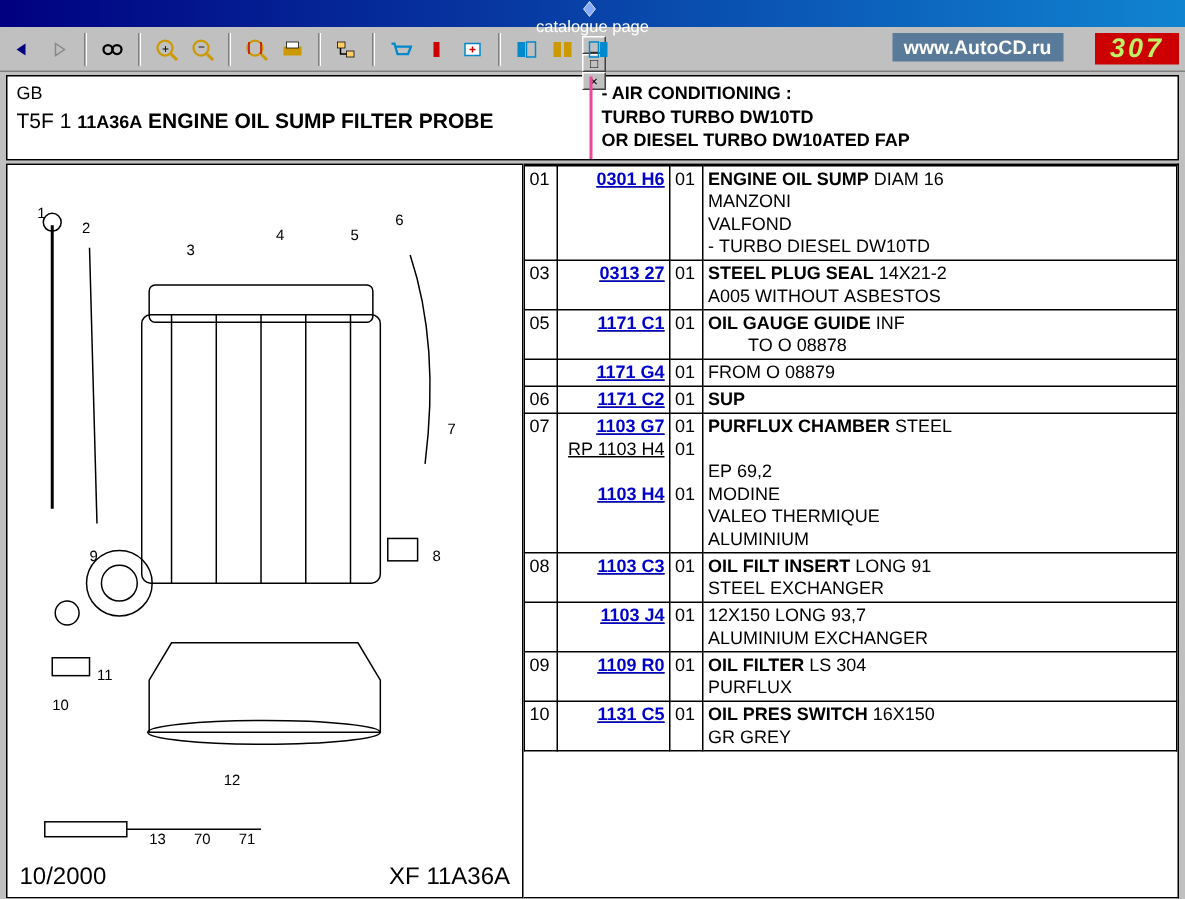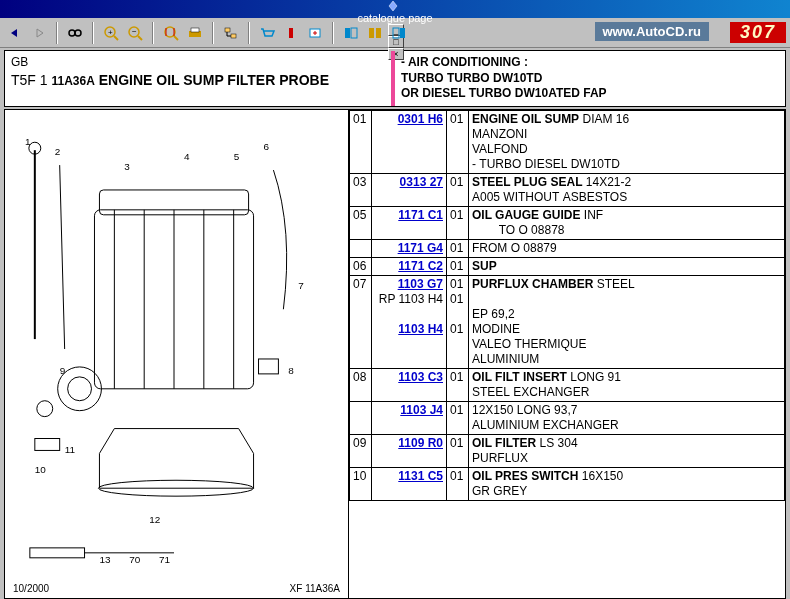--- a/index.html
+++ b/index.html
@@ -62,77 +62,77 @@
 }
 .brand-text {
   background: #5a7a9a;
   color: #fff;
   padding: 2px 8px;
   font-size: 13px;
   font-weight: bold;
 }
 .model-badge {
   background: #c00;
-  color: #fef9c3;
+  color: #bef264;
   padding: 0 10px;
   font-size: 18px;
   font-weight: bold;
   font-style: italic;
   letter-spacing: 2px;
 }
 .header-row {
   display: flex;
   background: #fff;
   border: 1px solid #000;
   margin: 2px 4px;
 }
 .header-cell {
   padding: 4px 6px;
   font-size: 12px;
   color: #000;
   line-height: 1.3;
 }
-.header-left { width: 50%; border-right: 4px solid #ec4899; }
+.header-left { width: 50%; border-right: 2px solid #ec4899; }
 .header-right { width: 50%; }
 .header-left .code { font-size: 12px; }
 .header-left .title-line { font-size: 14px; }
 .content {
   display: flex;
   margin: 0 4px;
   height: 490px;
 }
 .diagram-pane {
   width: 345px;
   background: #fff;
   border: 1px solid #000;
   position: relative;
   overflow: hidden;
 }
 .diagram-caption {
   position: absolute;
   bottom: 4px; left: 8px; right: 8px;
   display: flex; justify-content: space-between;
-  font-size: 10px; color: #000;
+  font-size: 16px; color: #000;
 }
 .parts-pane {
   flex: 1;
   background: #fff;
   border: 1px solid #000;
   border-left: none;
   overflow-y: auto;
 }
 .parts-table { width: 100%; border-collapse: collapse; font-size: 12px; }
 .parts-table td {
   border: 1px solid #000;
   padding: 1px 3px;
   vertical-align: top;
   line-height: 1.25;
 }
 .col-pos { width: 22px; text-align: left; }
-.col-ref { width: 75px; text-align: right; }
+.col-ref { width: 75px; text-align: right; text-decoration: underline; }
 .col-qty { width: 22px; }
 .col-desc { }
 .ref-link { color: #0000cc; text-decoration: underline; cursor: pointer; font-weight: bold; }
 .desc-bold { font-weight: bold; }
 
 .engine-svg { width: 100%; height: 100%; }
 </style>
 </head>
 <body>
 

